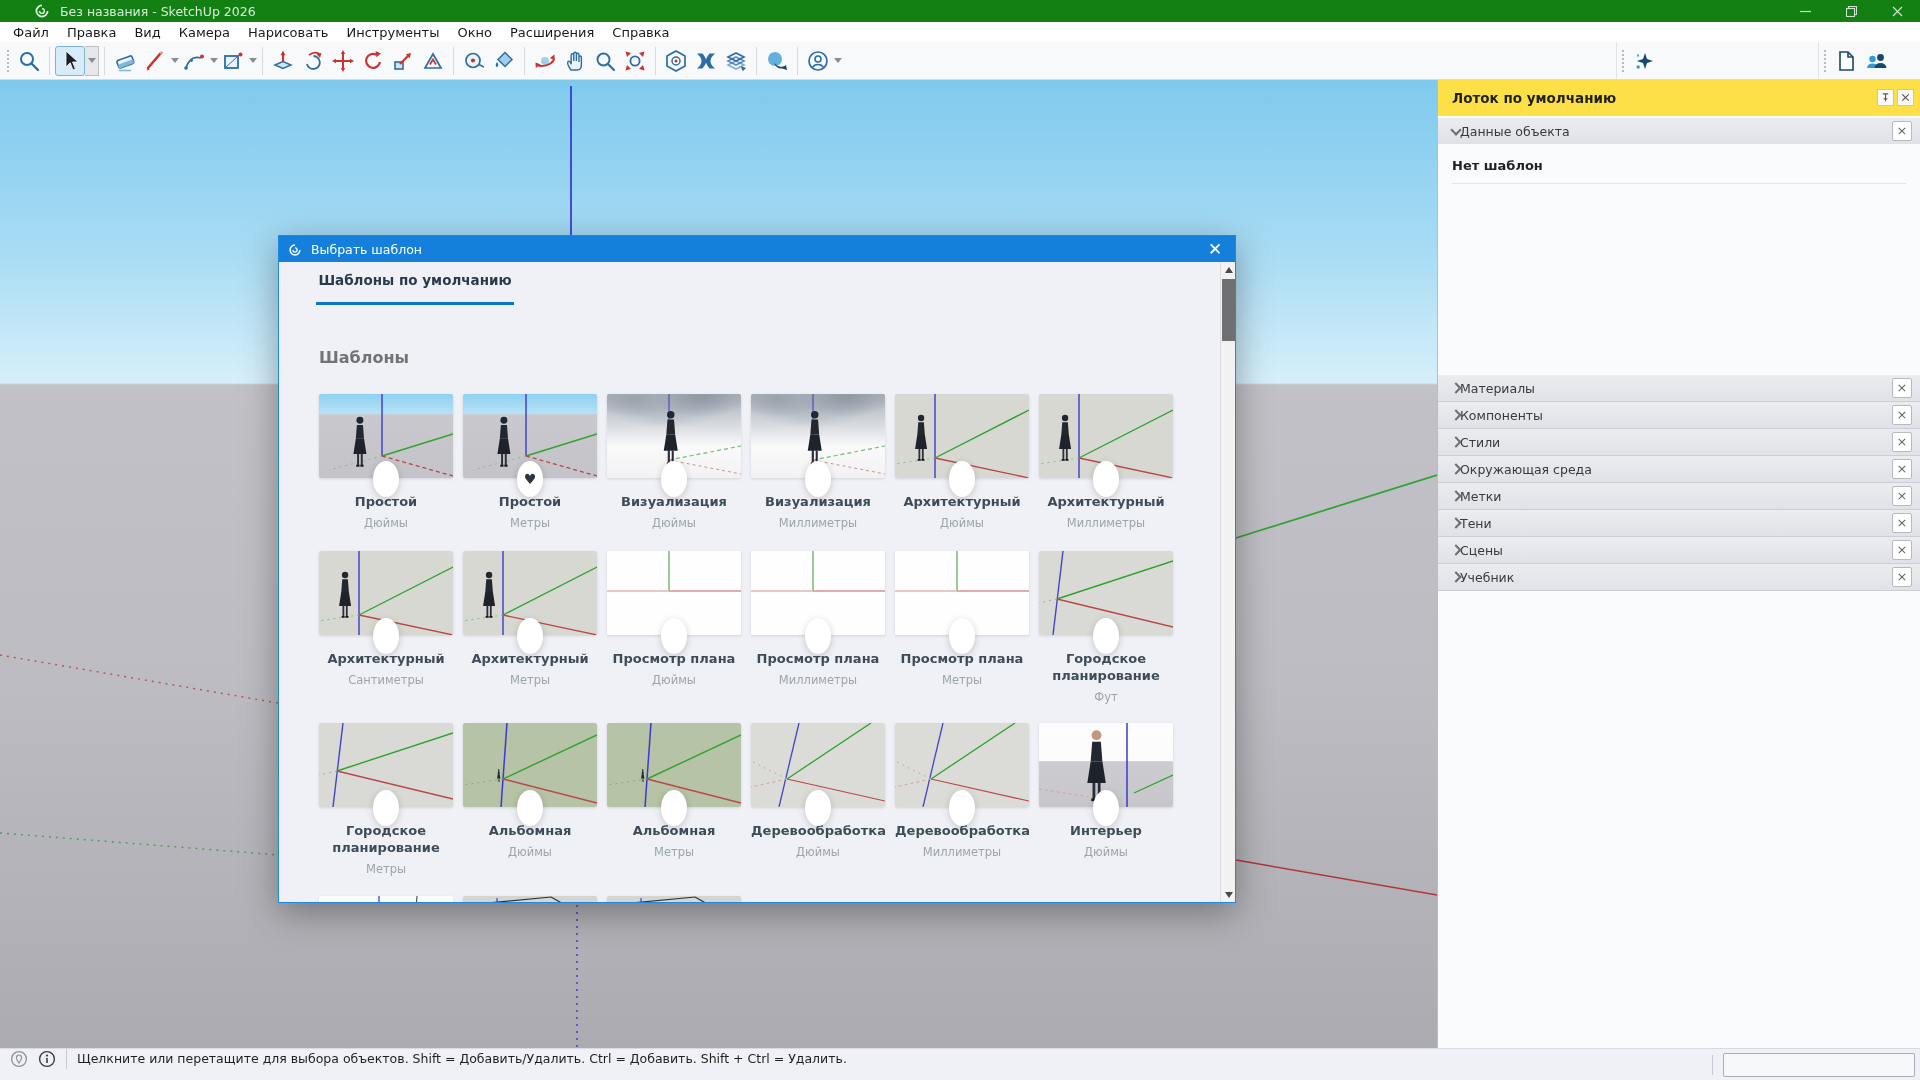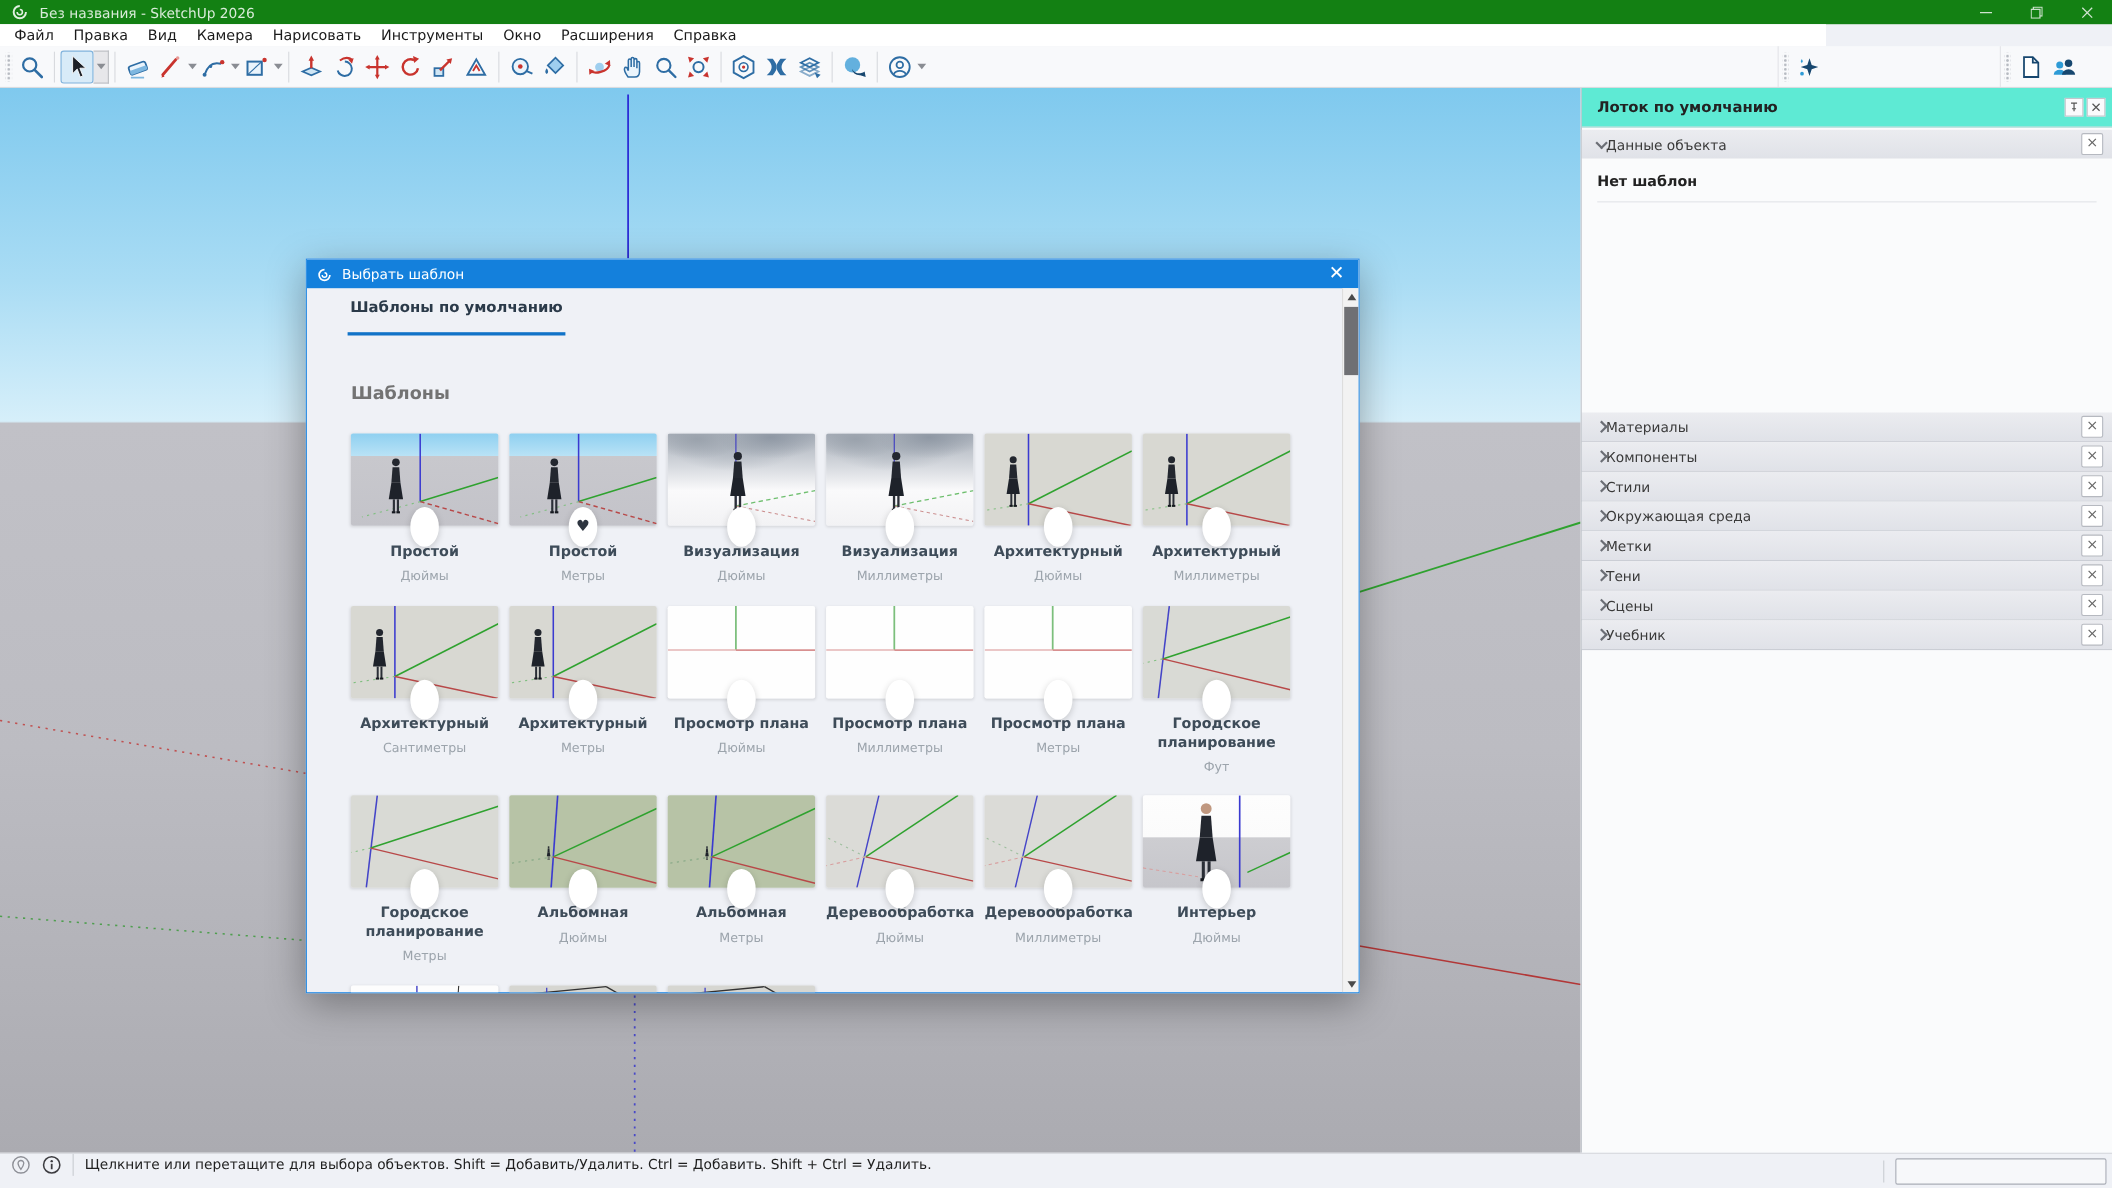--- a/index.html
+++ b/index.html
@@ -1,28 +1,28 @@
 <!DOCTYPE html>
 <html><head>
 <meta charset="utf-8">
 <style>
   * { margin:0; padding:0; box-sizing:border-box; }
   html,body { width:1920px; height:1080px; overflow:hidden; font-family:"DejaVu Sans","Liberation Sans",sans-serif; }
   #app { position:relative; width:1920px; height:1080px; background:#EFF1F6; }
 
   
-  .titlebar { position:absolute; left:0; top:0; width:1920px; height:22px; background:#138013; display:flex; align-items:center; }
+  .titlebar { position:absolute; left:0; top:0; width:1920px; height:22px; background:#138013; display:flex; align-items:center;padding-left:24px; }
   .titlebar .logo { width:16px; height:16px; margin-left:10px; }
   .titlebar .t-title { color:#D9EBD9; font-size:12.5px; margin-left:10px; }
   .win-controls { position:absolute; right:0; top:0; height:22px; display:flex; }
   .win-btn { width:46px; height:22px; display:flex; align-items:center; justify-content:center; color:#CFE3CF; font-size:12px; }
   .win-btn svg { width:11px; height:11px; }
 
   
-  .menubar { position:absolute; left:0; top:22px; width:1660px; height:20px; background:#FFFFFF; display:flex; align-items:center; padding-left:4px; }
+  .menubar { position:absolute; left:0; top:22px; width:1920px; height:20px; background:#FFFFFF; display:flex; align-items:center; padding-left:4px; }
   .menu-item { font-size:13px; color:#1A1A1A; padding:1px 9px; cursor:default; }
 
   
   .toolbar { position:absolute; left:0; top:42px; width:1920px; height:38px; background:#F8F9FB; border-bottom:1px solid #D9DBDF; display:flex; align-items:center; }
   .tb-main { display:flex; align-items:center; padding-left:2px; }
   .grip { width:6px; height:26px; margin:0 3px; background-image:radial-gradient(#B6BAC1 1px, transparent 1.3px); background-size:4px 4px; background-position:1px 1px; }
   .tb-sep { width:1px; height:28px; background:#D8DADE; margin:0 5px; }
   .tool { width:30px; height:30px; display:flex; align-items:center; justify-content:center; border-radius:3px; position:relative; }
   .tool svg { width:24px; height:24px; }
   .tool-active { background:#D8EBF8; border:1px solid #7FB2DC; }
@@ -30,21 +30,21 @@
   .caret { width:0; height:0; border-left:4px solid transparent; border-right:4px solid transparent; border-top:5px solid #8A8D93; margin-left:1px; }
   .tb-float { position:absolute; top:0; height:37px; display:flex; align-items:center; border-left:1px solid #E3E4E8; }
 
   
   .canvas { position:absolute; left:0; top:80px; width:1437px; height:968px;
     background:linear-gradient(180deg,#7FC9EE 0%,#A9DCF4 18%,#D6EFFA 31.3%,#C1C1C7 31.5%,#BCBCC2 62%,#ABABB1 100%); }
   .canvas svg { position:absolute; left:0; top:0; }
 
   
   .tray { position:absolute; left:1437px; top:80px; width:483px; height:968px; background:#FAFBFC; border-left:1px solid #B9BCC4; }
-  .tray-header { position:absolute; left:0; top:0; width:100%; height:36px; background:#5eead4; border-bottom:1px solid #D9DBE0; display:flex; align-items:center; }
+  .tray-header { position:absolute; left:0; top:0; width:100%; height:36px; background:#fde047; border-bottom:1px solid #D9DBE0; display:flex; align-items:center; }
   .tray-header .tray-title { font-size:13.5px; font-weight:600; color:#222; margin-left:14px; }
   .tray-hbtn { position:absolute; top:9px; width:17px; height:17px; background:#FAFAFC; border:1px solid #C2C5CC; display:flex; align-items:center; justify-content:center; }
   .tray-hbtn svg { width:11px; height:11px; }
   .sec-bar { position:relative; width:100%; height:27px; background:linear-gradient(180deg,#EBECF0,#E0E2E8); border-bottom:1px solid #CBCED5; display:flex; align-items:center; }
   .sec-bar .chev { margin-left:14px; }
   .sec-label { font-size:12.5px; color:#3A3A3A; margin-left:0; }
   .sec-close { position:absolute; right:8px; top:3px; width:20px; height:20px; background:#FFF; border:1px solid #B6B9C0; border-radius:2px; color:#666; font-size:13px; line-height:18px; text-align:center; }
   .chev { width:8px; height:8px; border-right:2px solid #6B6E75; border-bottom:2px solid #6B6E75; }
   .chev.right { transform:rotate(-45deg); }
   .chev.down { transform:rotate(45deg); margin-top:-3px; }

